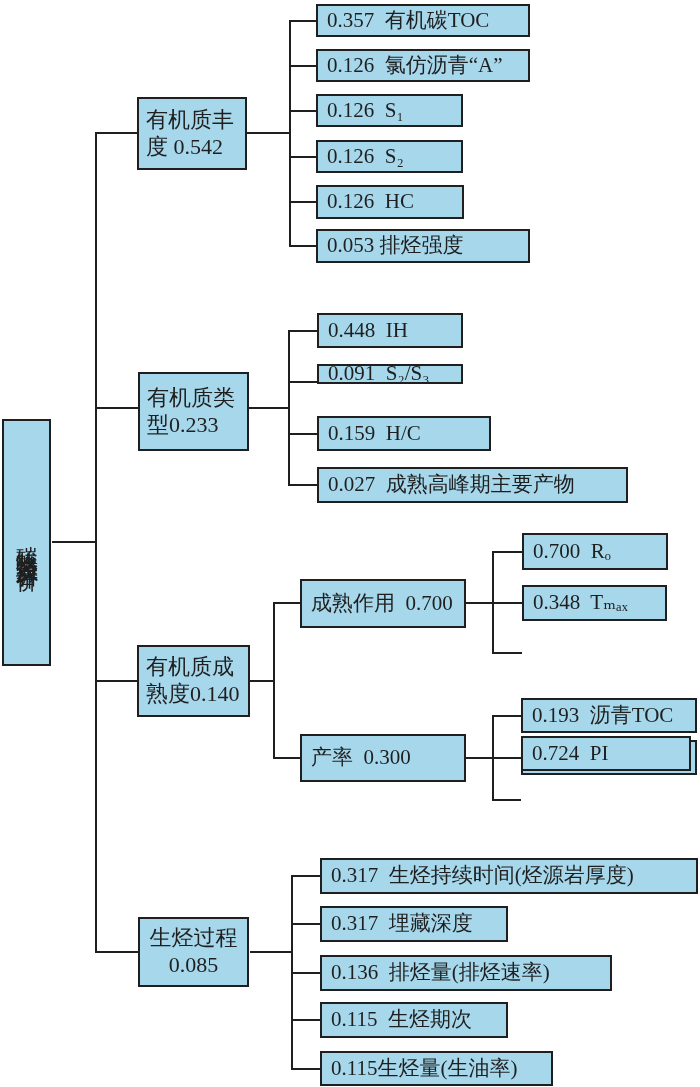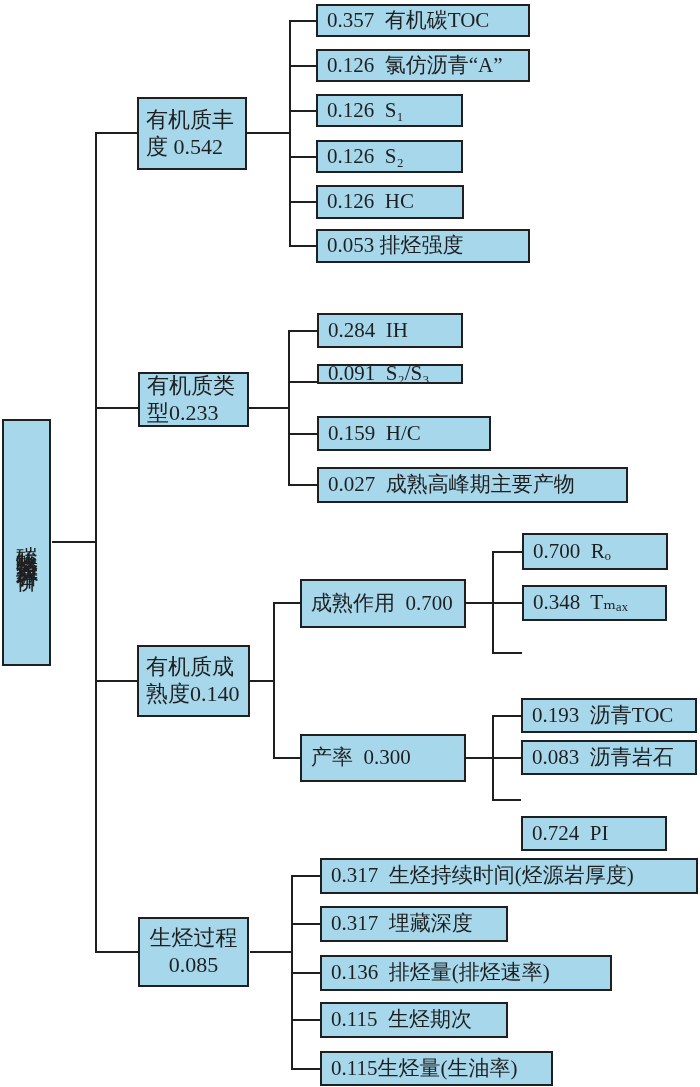--- a/index.html
+++ b/index.html
@@ -73,48 +73,48 @@
   <div class="ln" style="left:291px;top:875px;width:29px;height:2px"></div>
   <div class="ln" style="left:291px;top:923px;width:29px;height:2px"></div>
   <div class="ln" style="left:291px;top:972px;width:29px;height:2px"></div>
   <div class="ln" style="left:291px;top:1019px;width:29px;height:2px"></div>
   <div class="ln" style="left:291px;top:1068px;width:29px;height:2px"></div>
 
   <div class="node root" style="left:2px;top:419px;width:49px;height:247px">碳酸盐岩烃源岩评价</div>
 
   <div class="node lvl2" style="left:137px;top:97px;width:110px;height:73px">有机质丰
 度 0.542</div>
-  <div class="node lvl2" style="left:138px;top:372px;width:111px;height:55px">有机质类
+  <div class="node lvl2" style="left:138px;top:372px;width:111px;height:79px">有机质类
 型0.233</div>
   <div class="node lvl2" style="left:137px;top:645px;width:113px;height:72px">有机质成
 熟度0.140</div>
   <div class="node lvl2 center" style="left:138px;top:917px;width:111px;height:70px">生烃过程
 0.085</div>
 
   <div class="node" style="left:316px;top:4px;width:214px;height:33px">0.357  有机碳TOC</div>
   <div class="node" style="left:316px;top:49px;width:214px;height:33px">0.126  氯仿沥青“A”</div>
   <div class="node" style="left:316px;top:94px;width:147px;height:33px">0.126  S₁</div>
   <div class="node" style="left:316px;top:140px;width:147px;height:33px">0.126  S₂</div>
   <div class="node" style="left:316px;top:185px;width:148px;height:34px">0.126  HC</div>
   <div class="node" style="left:316px;top:229px;width:214px;height:34px">0.053 排烃强度</div>
 
-  <div class="node" style="left:317px;top:313px;width:146px;height:35px">0.284  IH</div>
+  <div class="node" style="left:317px;top:313px;width:146px;height:35px">0.448  IH</div>
   <div class="node" style="left:317px;top:364px;width:146px;height:20px">0.091  S₂/S₃</div>
   <div class="node" style="left:317px;top:416px;width:174px;height:35px">0.159  H/C</div>
   <div class="node" style="left:317px;top:467px;width:311px;height:36px">0.027  成熟高峰期主要产物</div>
 
   <div class="node" style="left:300px;top:579px;width:166px;height:49px">成熟作用  0.700</div>
   <div class="node" style="left:300px;top:734px;width:166px;height:48px">产率  0.300</div>
 
   <div class="node" style="left:522px;top:533px;width:146px;height:37px">0.700  Rₒ</div>
   <div class="node" style="left:522px;top:585px;width:145px;height:36px">0.348  Tₘₐₓ</div>
 
   <div class="node" style="left:521px;top:698px;width:176px;height:35px">0.193  沥青TOC</div>
   <div class="node" style="left:521px;top:740px;width:176px;height:35px">0.083  沥青岩石</div>
-  <div class="node" style="left:521px;top:816px;width:146px;height:35px">0.724  PI</div>
+  <div class="node" style="left:521px;top:736px;width:170px;height:35px">0.724  PI</div>
 
   <div class="node" style="left:320px;top:858px;width:378px;height:36px">0.317  生烃持续时间(烃源岩厚度)</div>
   <div class="node" style="left:320px;top:906px;width:188px;height:36px">0.317  埋藏深度</div>
   <div class="node" style="left:320px;top:955px;width:292px;height:36px">0.136  排烃量(排烃速率)</div>
   <div class="node" style="left:320px;top:1002px;width:188px;height:36px">0.115  生烃期次</div>
   <div class="node" style="left:320px;top:1051px;width:233px;height:35px">0.115生烃量(生油率)</div>
 
 </div>
 
 </body></html>

